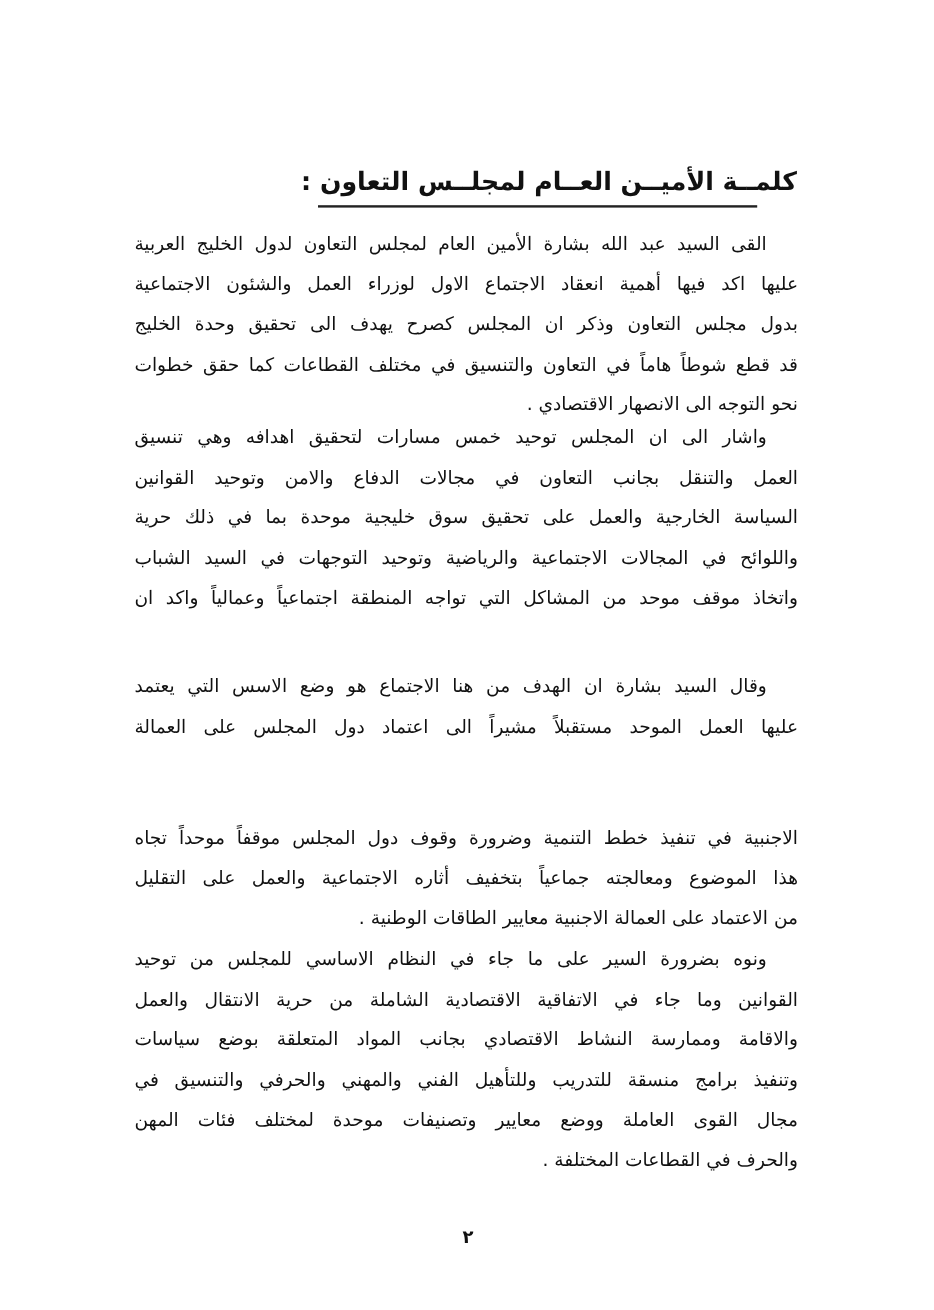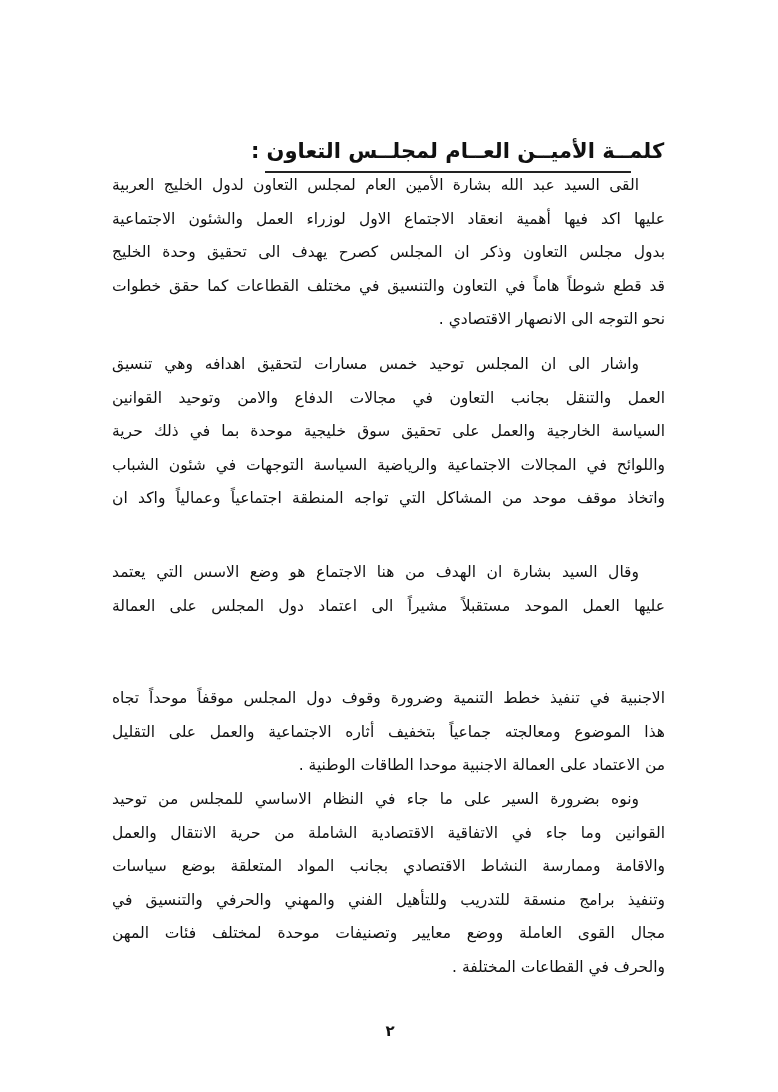--- a/index.html
+++ b/index.html
@@ -57,21 +57,21 @@
       text-align-last: justify;
       white-space: nowrap;
       height: 33.5px;
     }
     .line.last {
       text-align-last: right;
     }
     .line.indent {
       padding-right: 26px;
     }
-    #p1 { top: 169px; }
+    #p1 { top: 187px; }
     #p2 { top: 348px; }
     #p3 { top: 556px; }
     #p4 { top: 682px; }
     #p5 { top: 783px; }
     .page-number {
       position: absolute;
       left: 380px;
       top: 1022px;
       width: 20px;
       text-align: center;
@@ -92,33 +92,33 @@
     <span class="line">عليها اكد فيها أهمية انعقاد الاجتماع الاول لوزراء العمل والشئون الاجتماعية</span>
     <span class="line">بدول مجلس التعاون وذكر ان المجلس كصرح يهدف الى تحقيق وحدة الخليج</span>
     <span class="line">قد قطع شوطاً هاماً في التعاون والتنسيق في مختلف القطاعات كما حقق خطوات</span>
     <span class="line last">نحو التوجه الى الانصهار الاقتصادي .</span>
   </div>
 
   <div class="para" id="p2">
     <span class="line indent">واشار الى ان المجلس توحيد خمس مسارات لتحقيق اهدافه وهي تنسيق</span>
     <span class="line">العمل والتنقل بجانب التعاون في مجالات الدفاع والامن وتوحيد القوانين</span>
     <span class="line">السياسة الخارجية والعمل على تحقيق سوق خليجية موحدة بما في ذلك حرية</span>
-    <span class="line">واللوائح في المجالات الاجتماعية والرياضية السياسة التوجهات في شئون الشباب</span>
+    <span class="line">واللوائح في المجالات الاجتماعية والرياضية وتوحيد التوجهات في السيد الشباب</span>
     <span class="line">واتخاذ موقف موحد من المشاكل التي تواجه المنطقة اجتماعياً وعمالياً واكد ان</span>
   </div>
 
   <div class="para" id="p3">
     <span class="line indent">وقال السيد بشارة ان الهدف من هنا الاجتماع هو وضع الاسس التي يعتمد</span>
     <span class="line">عليها العمل الموحد مستقبلاً مشيراً الى اعتماد دول المجلس على العمالة</span>
   </div>
 
   <div class="para" id="p4">
     <span class="line">الاجنبية في تنفيذ خطط التنمية وضرورة وقوف دول المجلس موقفاً موحداً تجاه</span>
     <span class="line">هذا الموضوع ومعالجته جماعياً بتخفيف أثاره الاجتماعية والعمل على التقليل</span>
-    <span class="line last">من الاعتماد على العمالة الاجنبية موحدا الطاقات الوطنية .</span>
+    <span class="line last">من الاعتماد على العمالة الاجنبية معايير الطاقات الوطنية .</span>
   </div>
 
   <div class="para" id="p5">
     <span class="line indent">ونوه بضرورة السير على ما جاء في النظام الاساسي للمجلس من توحيد</span>
     <span class="line">القوانين وما جاء في الاتفاقية الاقتصادية الشاملة من حرية الانتقال والعمل</span>
     <span class="line">والاقامة وممارسة النشاط الاقتصادي بجانب المواد المتعلقة بوضع سياسات</span>
     <span class="line">وتنفيذ برامج منسقة للتدريب وللتأهيل الفني والمهني والحرفي والتنسيق في</span>
     <span class="line">مجال القوى العاملة ووضع معايير وتصنيفات موحدة لمختلف فئات المهن</span>
     <span class="line last">والحرف في القطاعات المختلفة .</span>
   </div>

